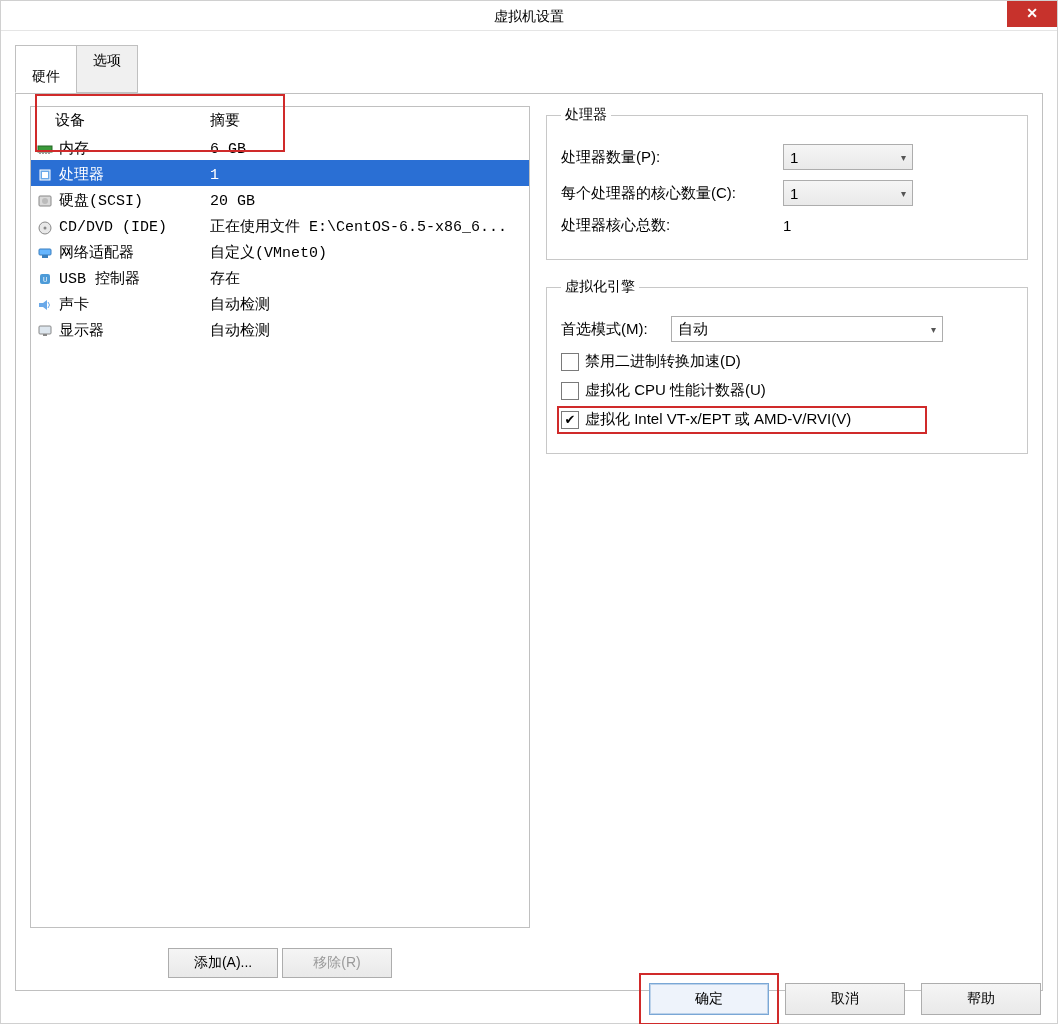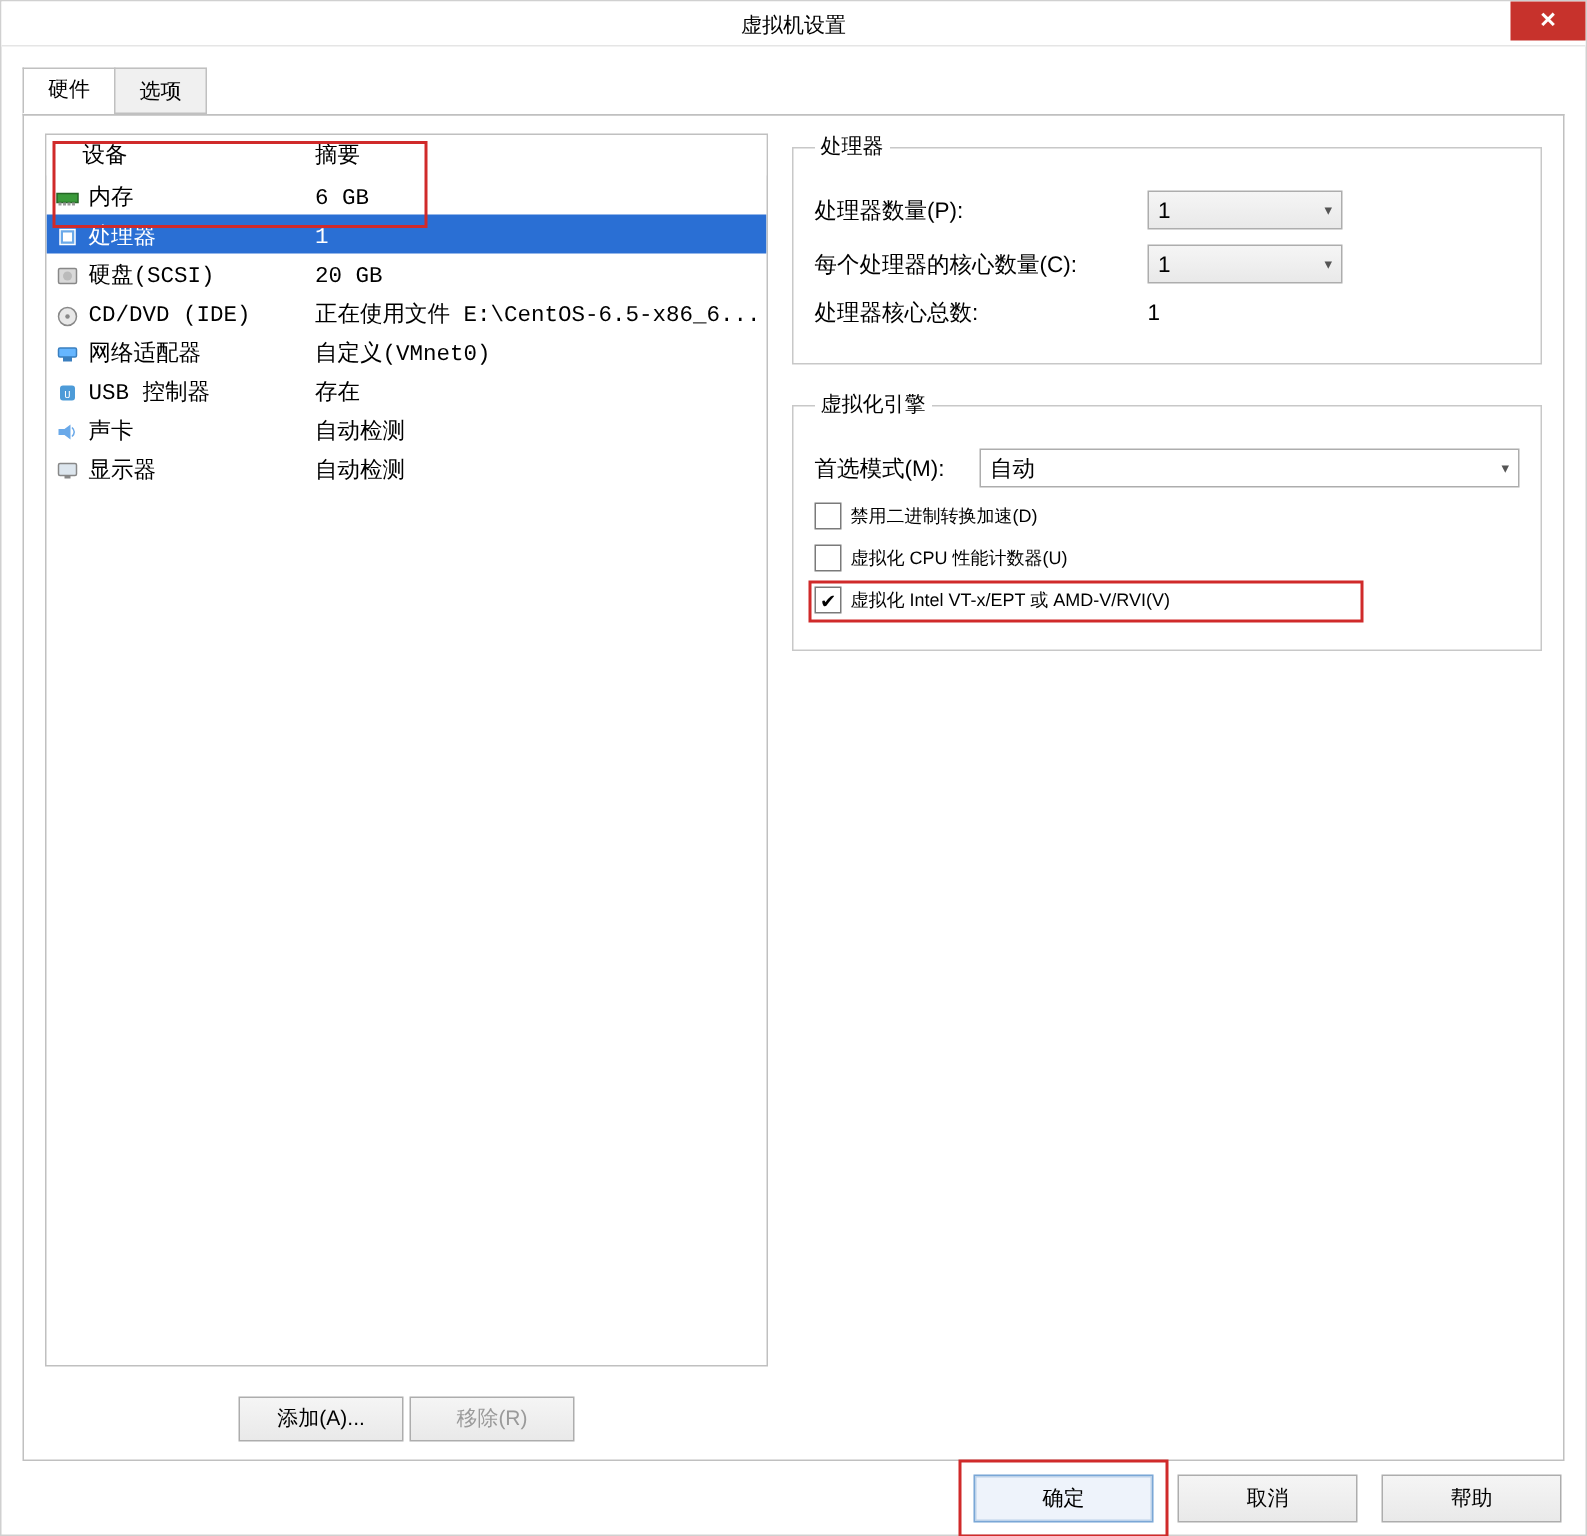--- a/index.html
+++ b/index.html
@@ -57,21 +57,21 @@
       padding: 6px 16px 5px;
       border: 1px solid #c0c0c0;
       background: #f0f0f0;
       margin-right: -1px;
       cursor: pointer;
       font-size: 14px;
     }
     .tab.active {
       background: #fff;
       border-bottom: 1px solid #fff;
-      padding-top: 5px;
+      padding-top: 22px;
       padding-bottom: 6px;
     }
     .tabpanel {
       border: 1px solid #c0c0c0;
       background: #fff;
       padding: 12px 14px 12px 14px;
       height: 898px;
       position: relative;
       display: flex;
       gap: 16px;
@@ -166,27 +166,27 @@
       width: 130px;
       height: 26px;
       border: 1px solid #adadad;
       background: linear-gradient(#f5f5f5,#e9e9e9);
       display: inline-flex;
       align-items: center;
       padding: 0 6px;
       justify-content: space-between;
       cursor: pointer;
     }
-    .select.wide { width: 360px; background: #fff; }
+    .select.wide { width: 272px; background: #fff; }
     .select .arrow { font-size: 10px; color: #555; }
     .chk-row {
       display: flex;
       align-items: center;
       margin: 10px 0;
-      font-size: 12px;
+      font-size: 15px;
       gap: 6px;
       text-align: right;
     }
     .chk {
       width: 18px; height: 18px;
       border: 1px solid #7a7a7a;
       background: #fff;
       display: inline-flex;
       align-items: center;
       justify-content: center;

